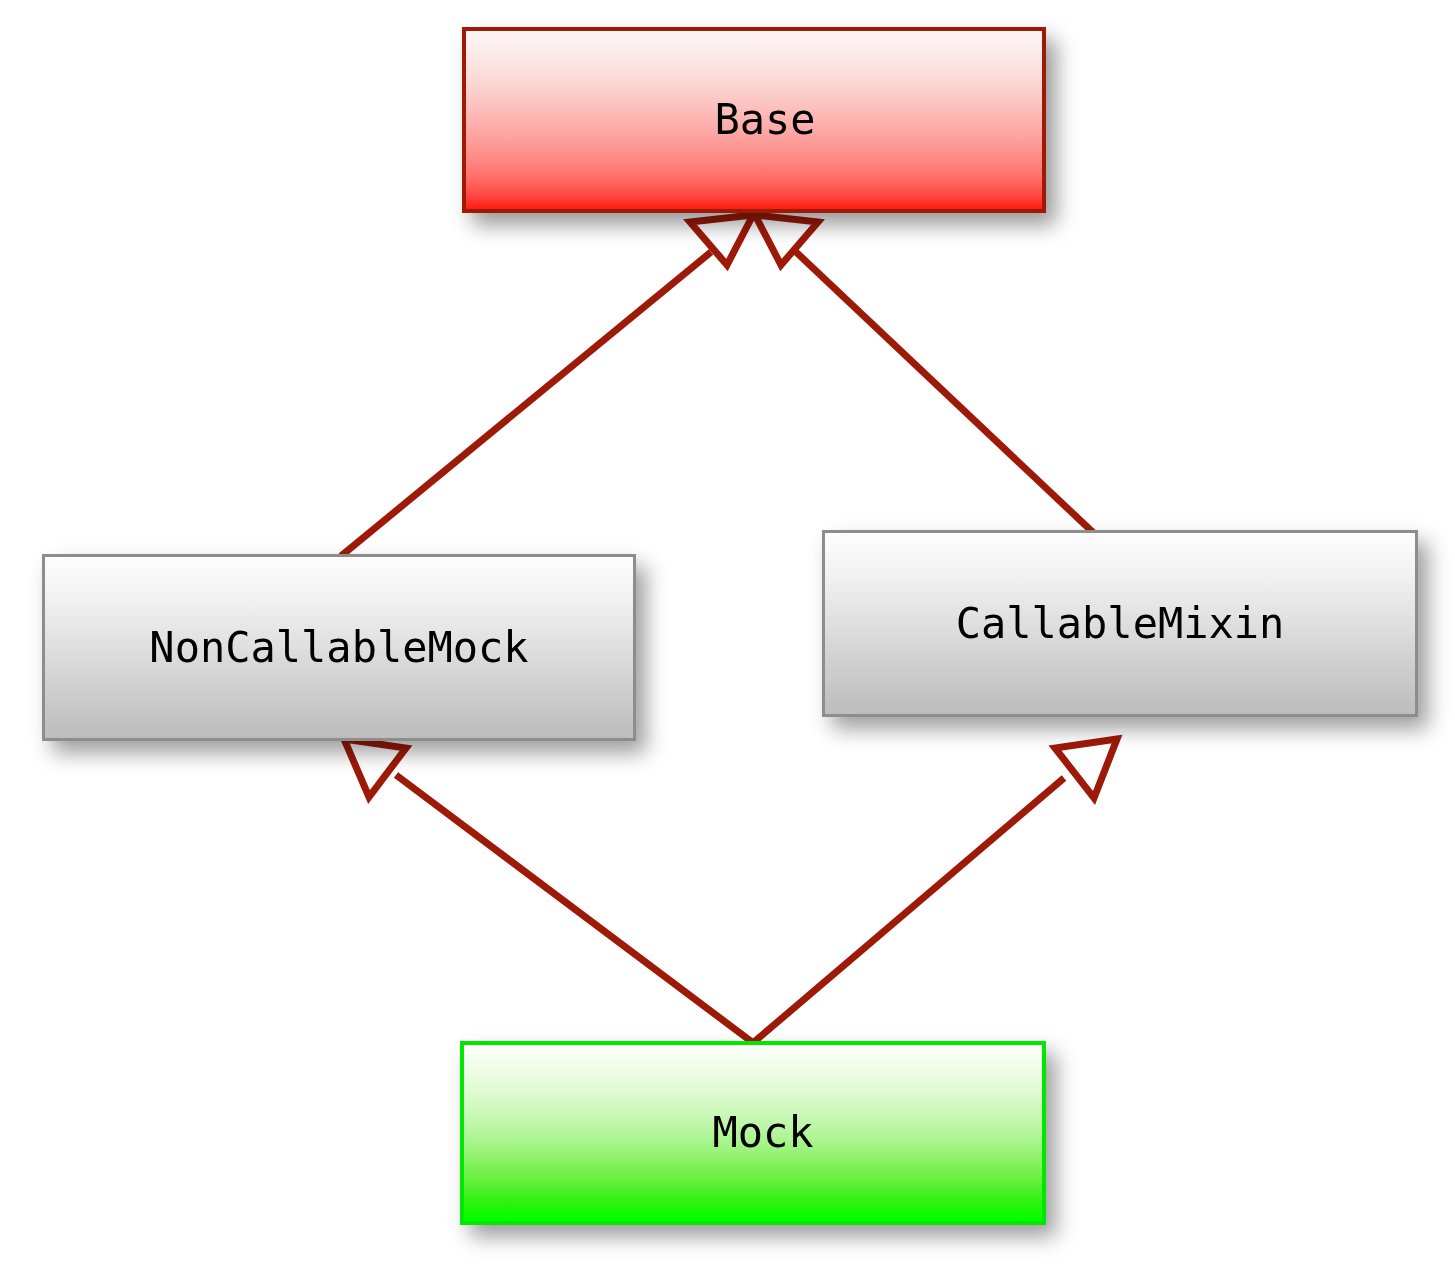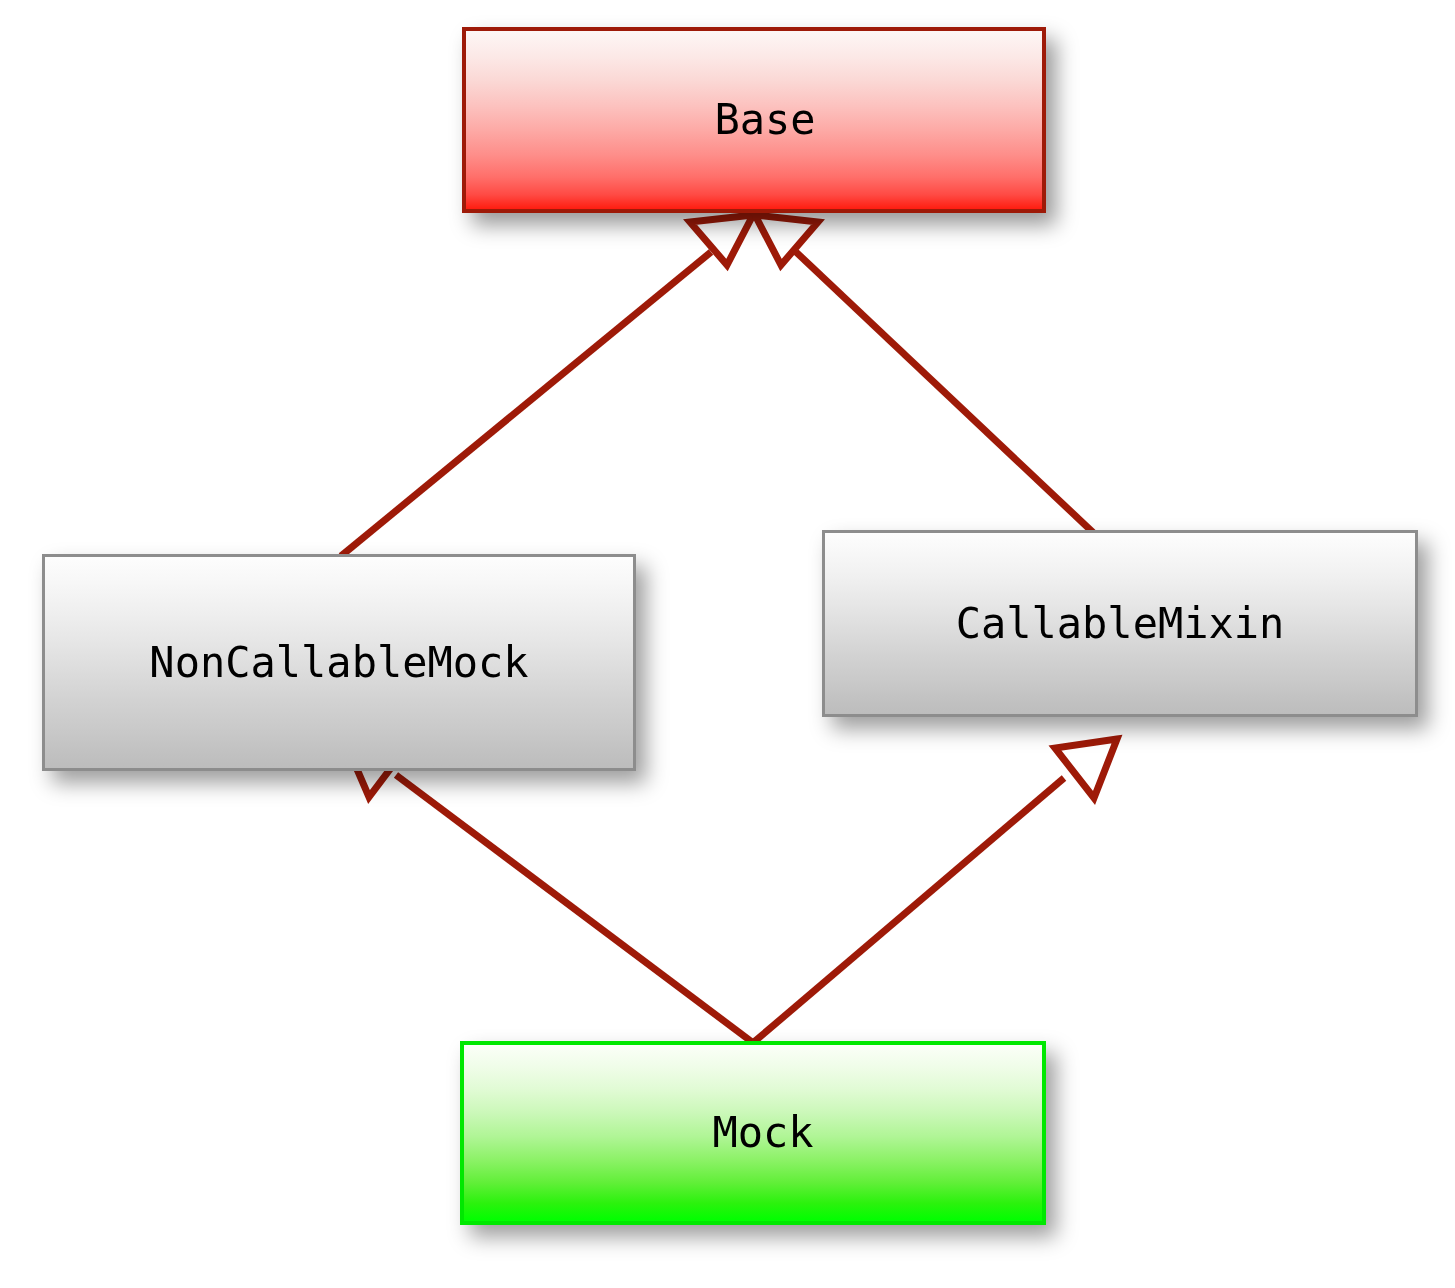--- a/index.html
+++ b/index.html
@@ -60,21 +60,21 @@
         #ff4a44 92%,
         #ff1d10 100%);
     box-shadow: 10px 12px 20px rgba(0,0,0,0.40);
     padding-left: 22px;
   }
   
   #node-noncallablemock {
     left: 42px;
     top: 554px;
     width: 594px;
-    height: 217px;
+    height: 187px;
     border: 3px solid #8d8d8d;
     background: linear-gradient(to bottom,
         #fdfdfd 0%,
         #f7f7f7 12%,
         #efefef 26%,
         #e6e6e6 40%,
         #dcdcdc 54%,
         #d2d2d2 68%,
         #c9c9c9 82%,
         #c1c1c1 93%,

